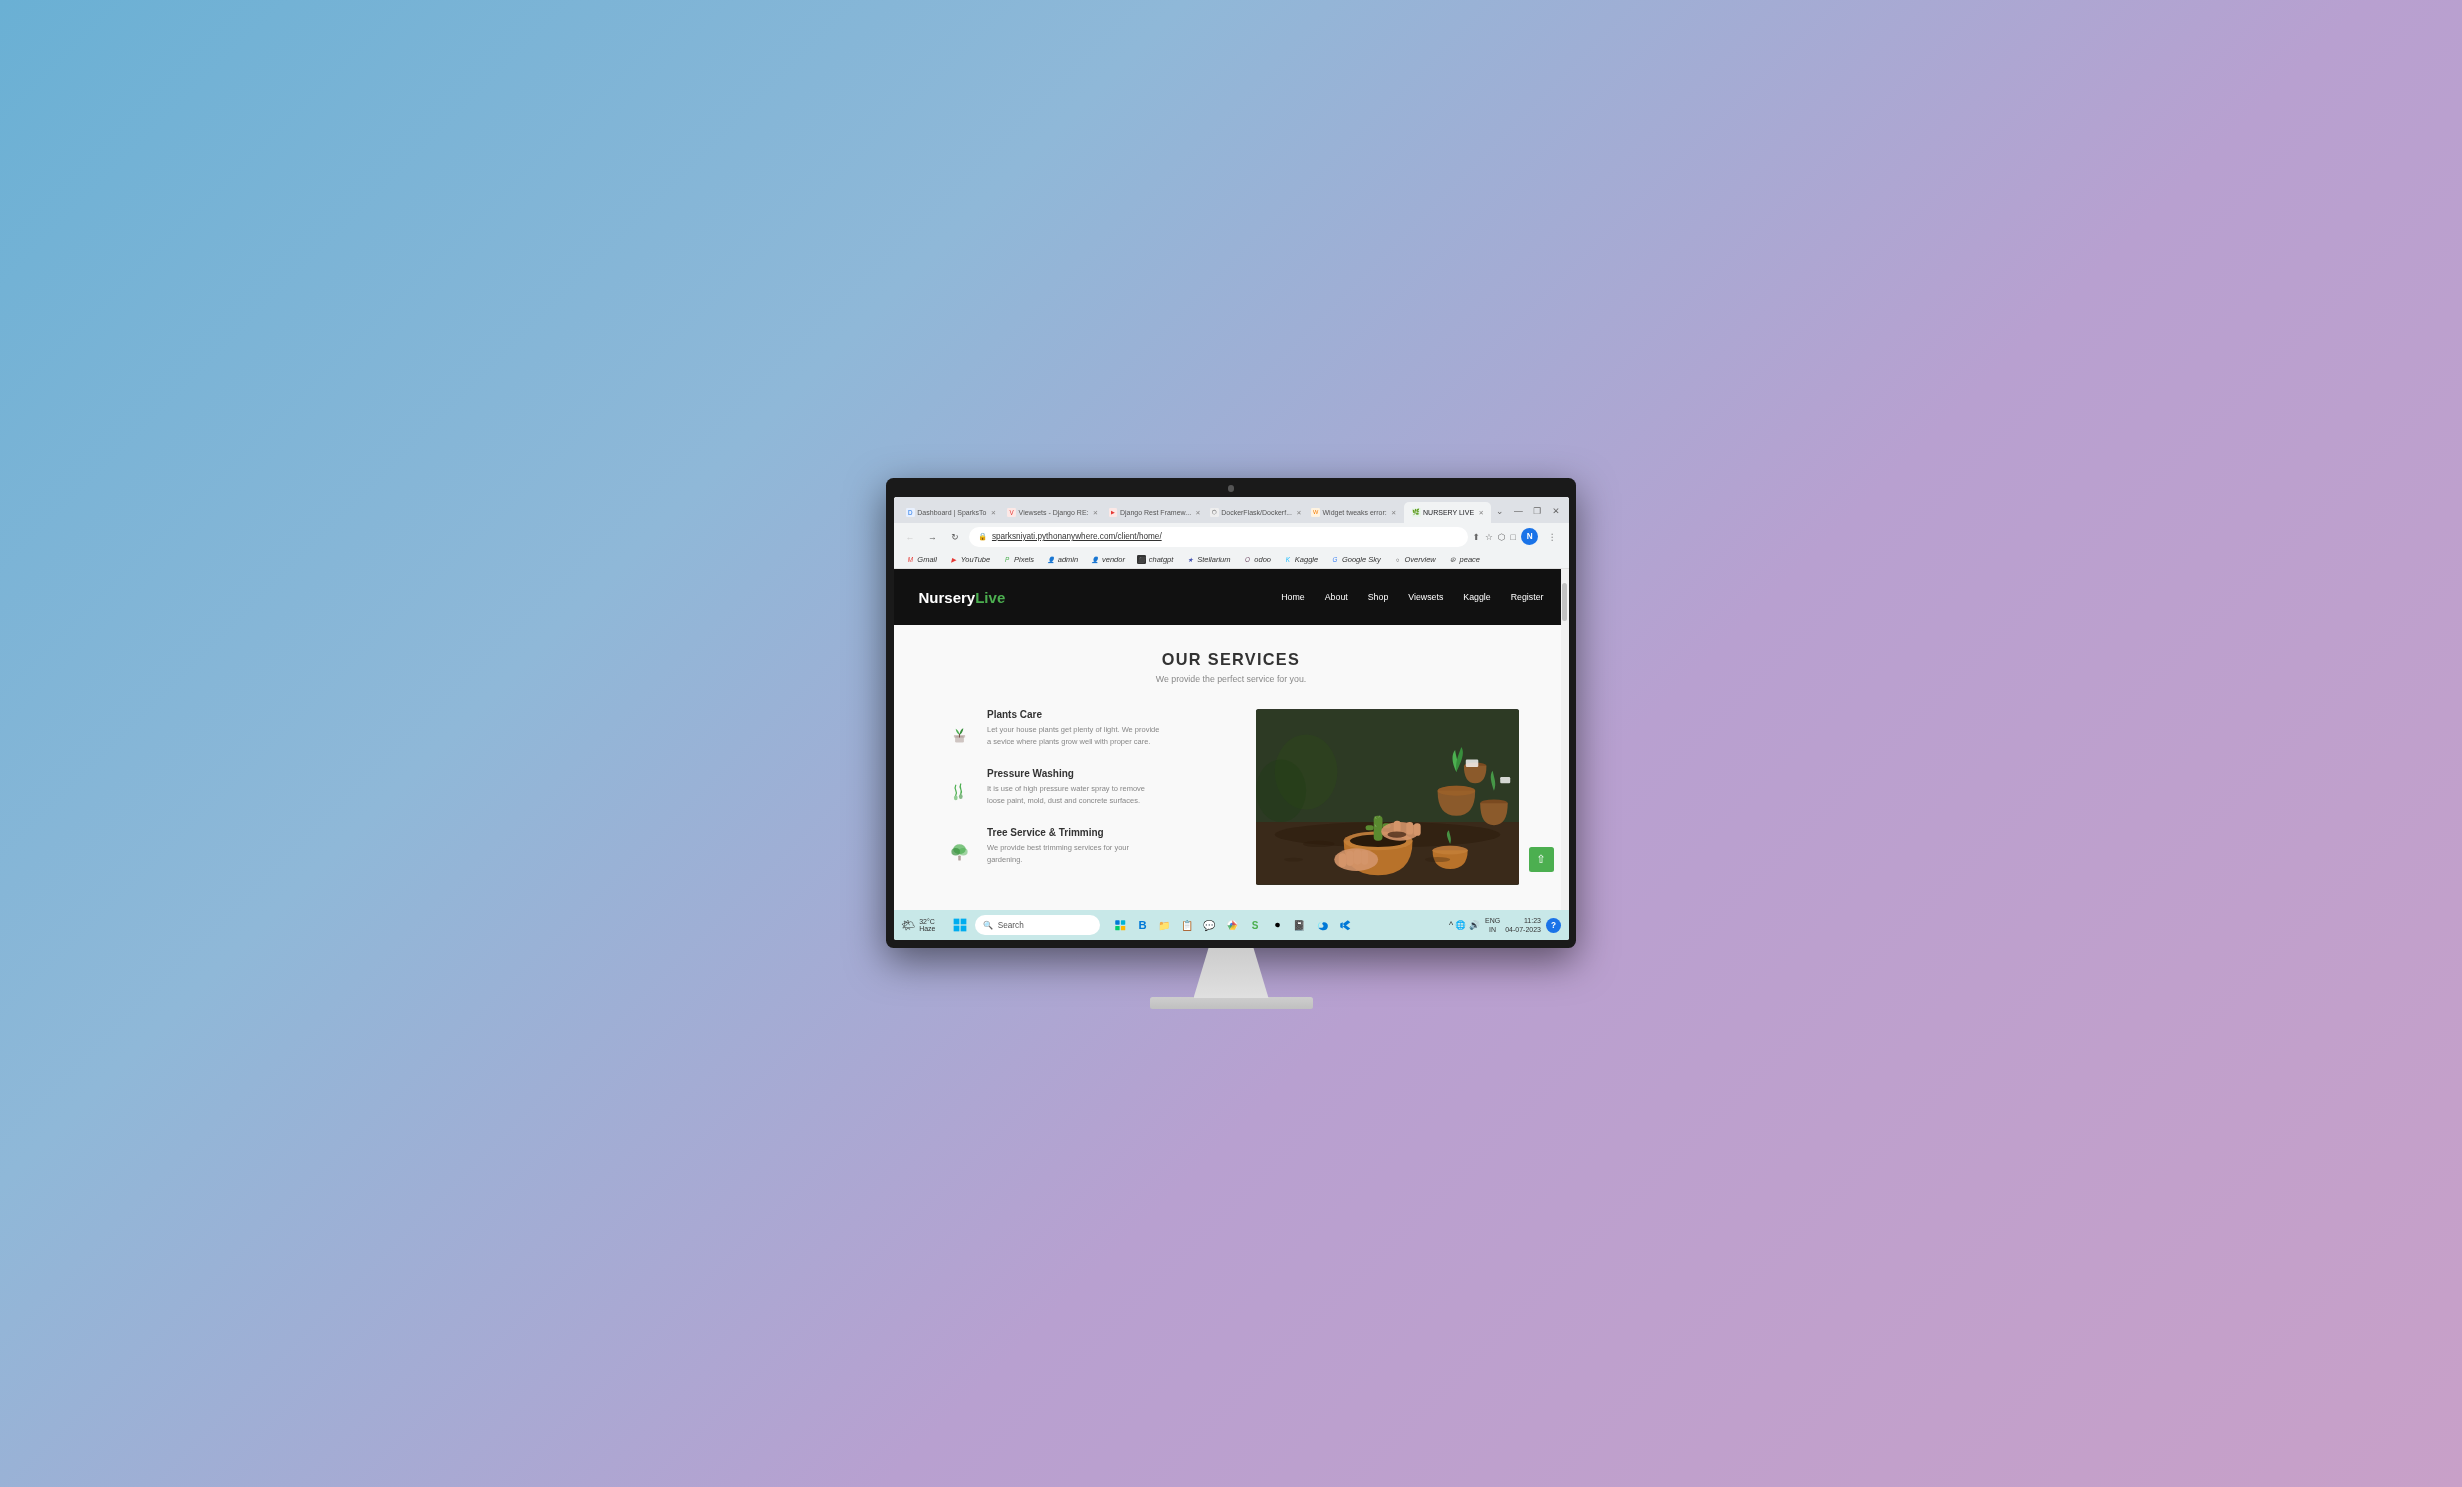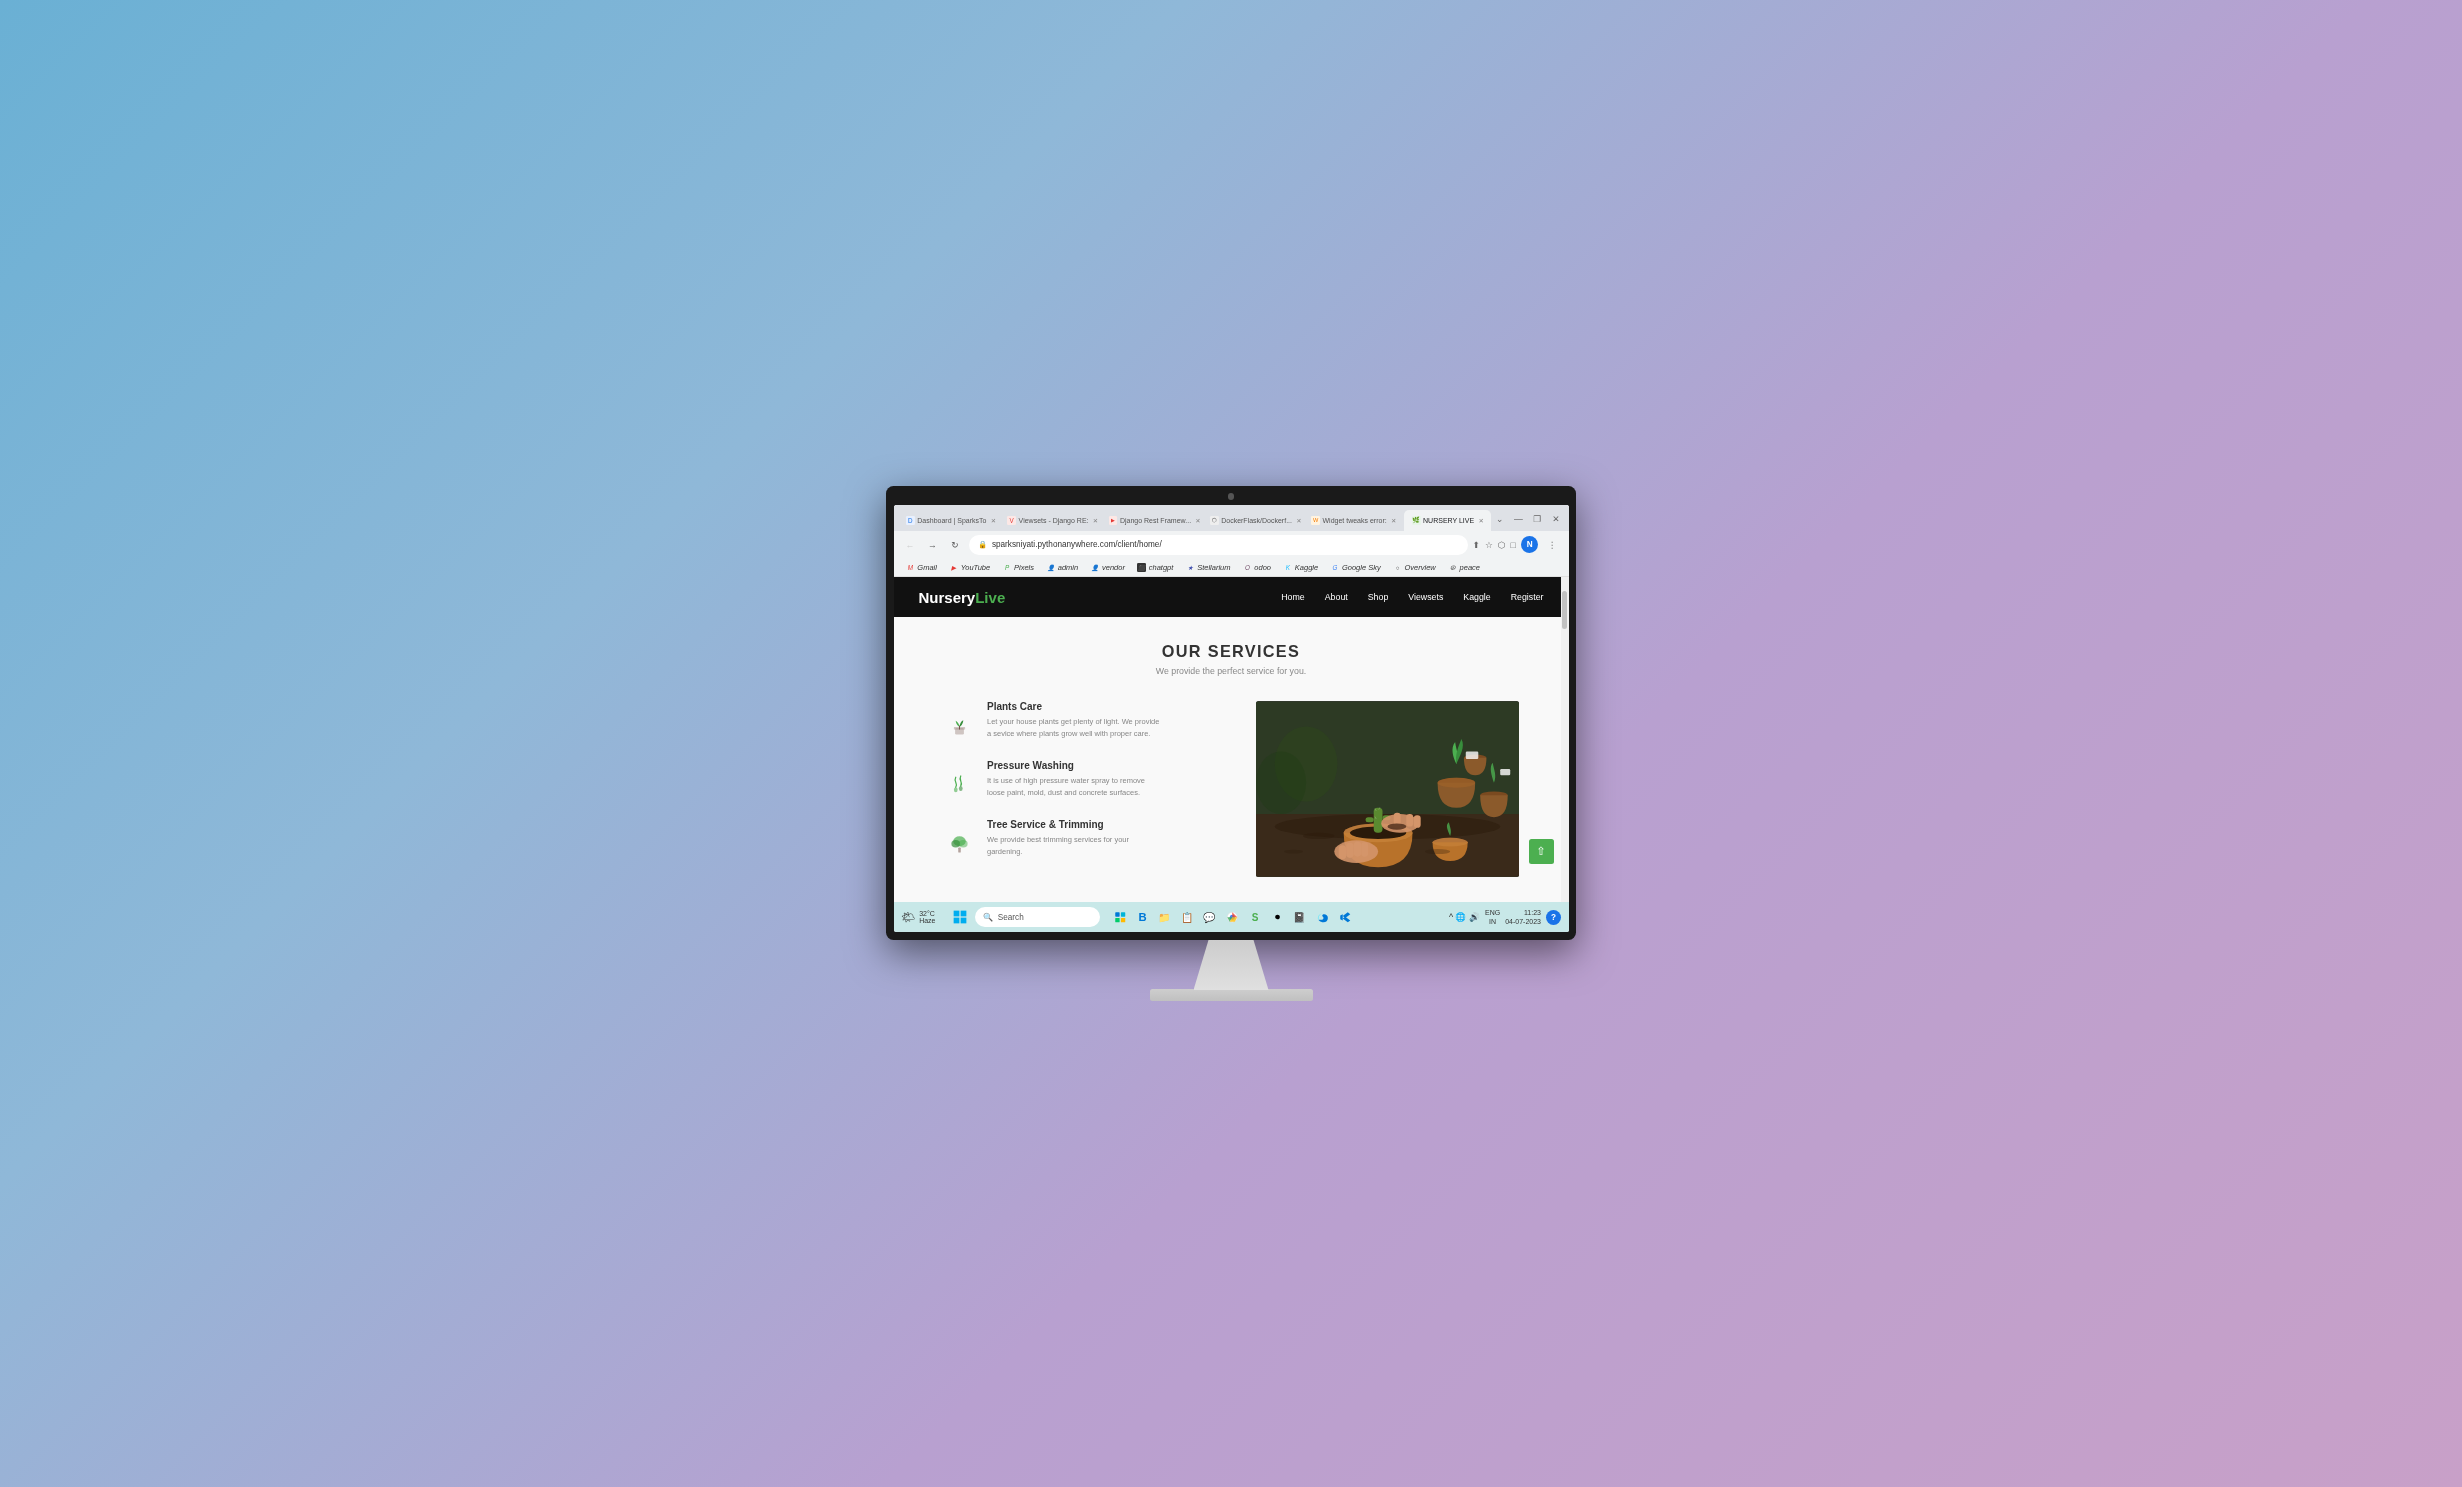--- a/index.html
+++ b/index.html
@@ -234,21 +234,21 @@
       background: #f5f5f5;
       min-height: 314px;
     }
 
     
     .site-nav {
       background: #111;
       display: flex;
       align-items: center;
       padding: 0 25px;
-      height: 40px;
+      height: 56px;
     }
     .site-logo {
       font-size: 15px;
       font-weight: bold;
       color: white;
       margin-right: auto;
     }
     .site-logo span.green { color: #4caf50; }
     .site-nav-links {
       display: flex;
@@ -531,21 +531,21 @@
             <span>✕</span>
           </div>
         </div>
 
         <div class="address-bar">
           <div class="nav-btn disabled">←</div>
           <div class="nav-btn">→</div>
           <div class="nav-btn">↻</div>
           <div class="url-bar">
             <span style="color:#555; font-size:7.5px;">🔒</span>
-            <span style="flex:1;">sparksniyati.pythonanywhere.com/client/home/</span>
+            <span style="flex:1;text-decoration:underline;">sparksniyati.pythonanywhere.com/client/home/</span>
           </div>
           <div class="url-bar-icons">
             <span class="url-bar-icon">⬆</span>
             <span class="url-bar-icon">☆</span>
             <span class="url-bar-icon">⬡</span>
             <span class="url-bar-icon">□</span>
           </div>
           <div class="profile-btn">N</div>
           <div class="browser-action-btn">⋮</div>
         </div>

